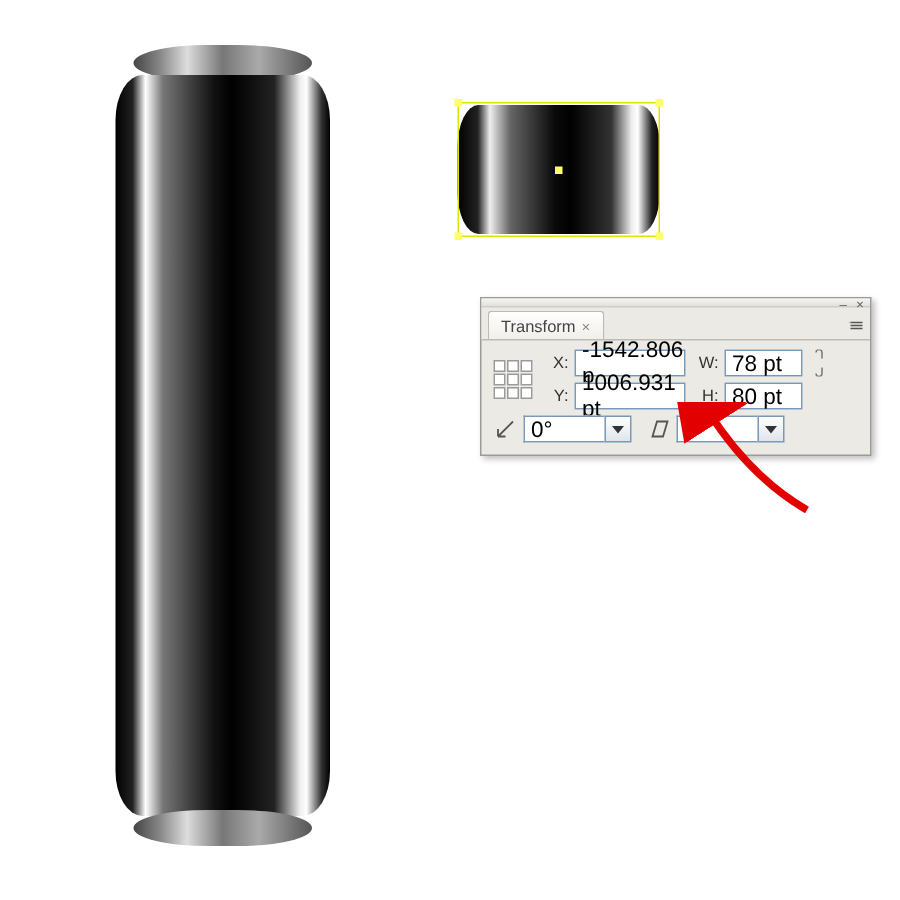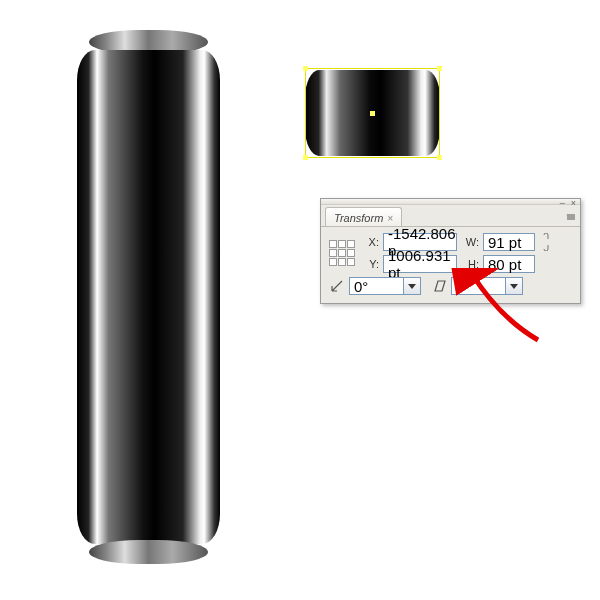--- a/index.html
+++ b/index.html
@@ -116,21 +116,20 @@
     padding: 2px 8px 0 8px;
     border: 1px solid #bdbbb3;
     border-bottom: none;
     border-radius: 3px 3px 0 0;
     background: linear-gradient(#fff,#f1efe9);
     font-size: 11px;
     color: #444;
     display: flex;
     align-items: center;
     gap: 4px;
-    font-style: italic;
   }
   .tab .x { font-size: 10px; color: #888; }
   .flyout {
     margin-left: auto;
     width: 18px; height: 18px;
     display: flex;
     align-items: center;
     justify-content: center;
     color: #555;
   }
@@ -271,21 +270,21 @@
           <div></div>
         <div></div>
           <div></div>
           <div></div>
       </div>
       <div style="display:flex;flex-direction:column;gap:4px;">
         <div class="row" style="margin:0">
           <span class="lbl">X:</span>
           <span class="field f-x">-1542.806 p</span>
           <span class="lbl">W:</span>
-          <span class="field f-w">91 pt</span>
+          <span class="field f-w">78 pt</span>
           <span class="link">
             <svg viewBox="0 0 10 18">
                 <path d="M3 2 a2 2 0 0 1 4 0 v4 M3 16 a2 2 0 0 0 4 0 v-4" stroke="#777" fill="none"></path>
               </svg>
           </span>
         </div>
         <div class="row" style="margin:0">
           <span class="lbl">Y:</span>
           <span class="field f-y">1006.931 pt</span>
           <span class="lbl">H:</span>

